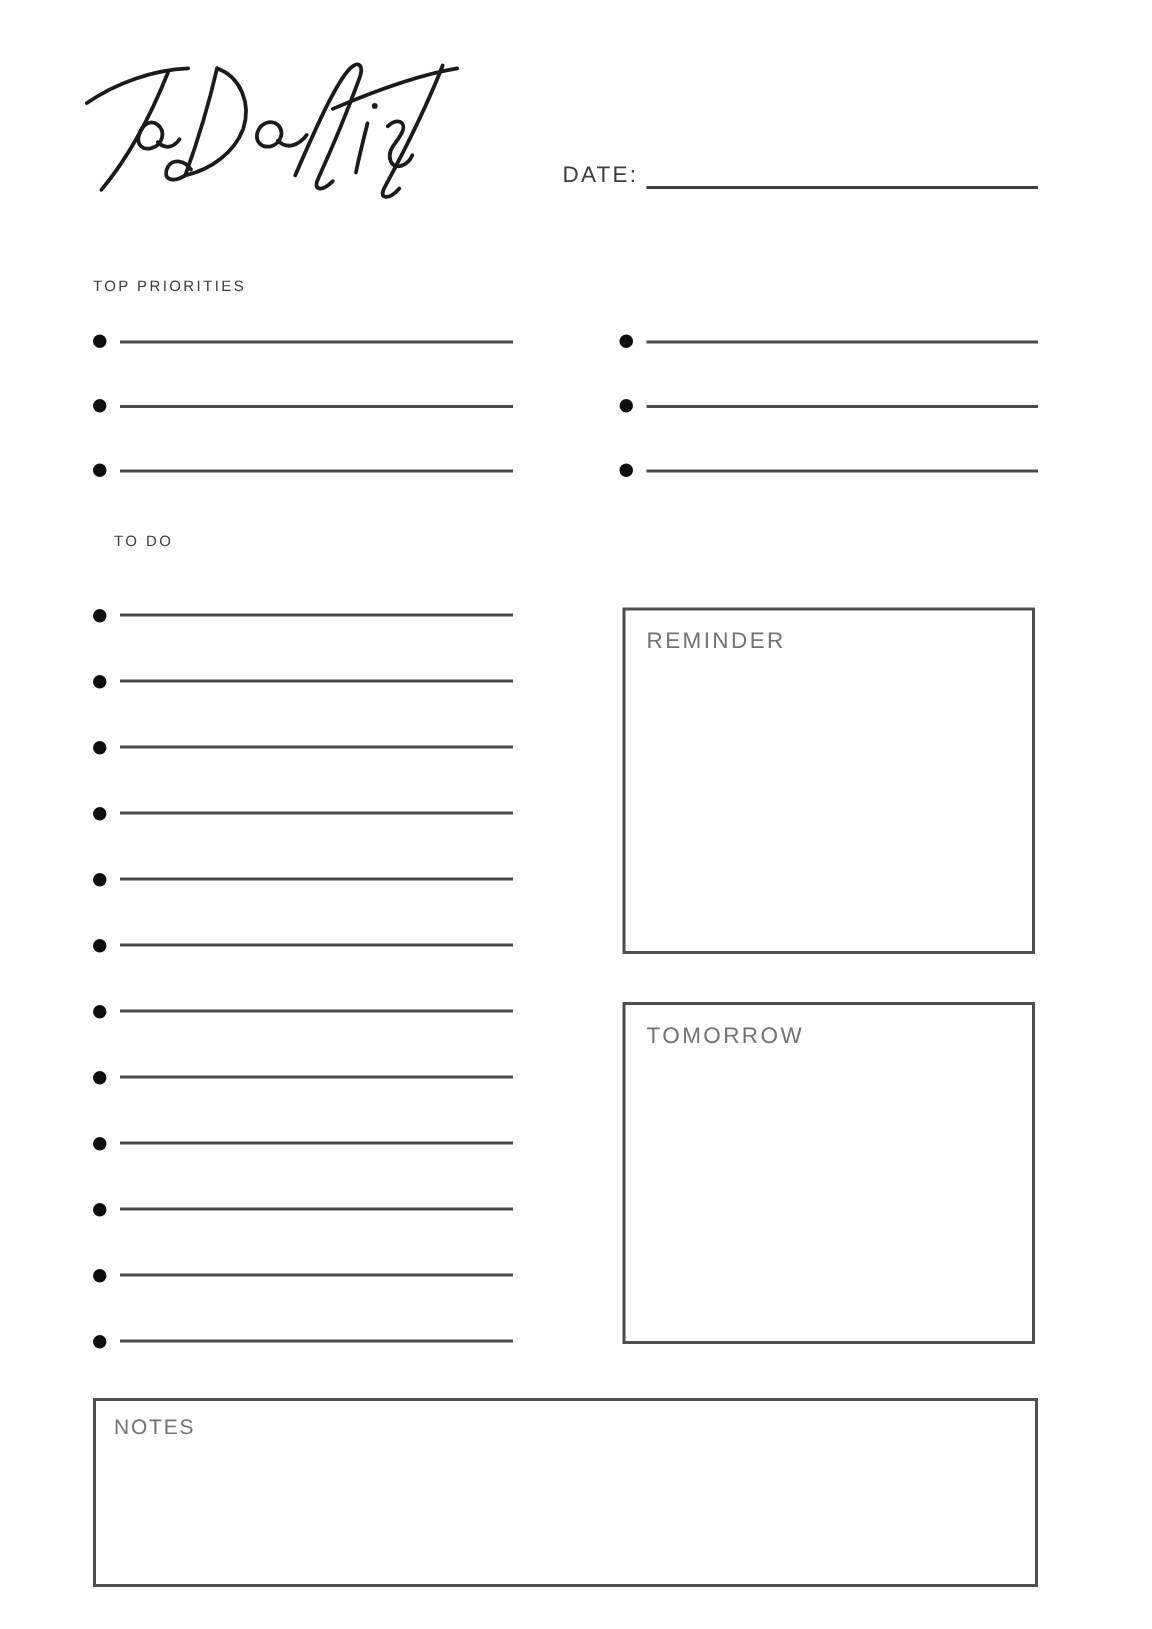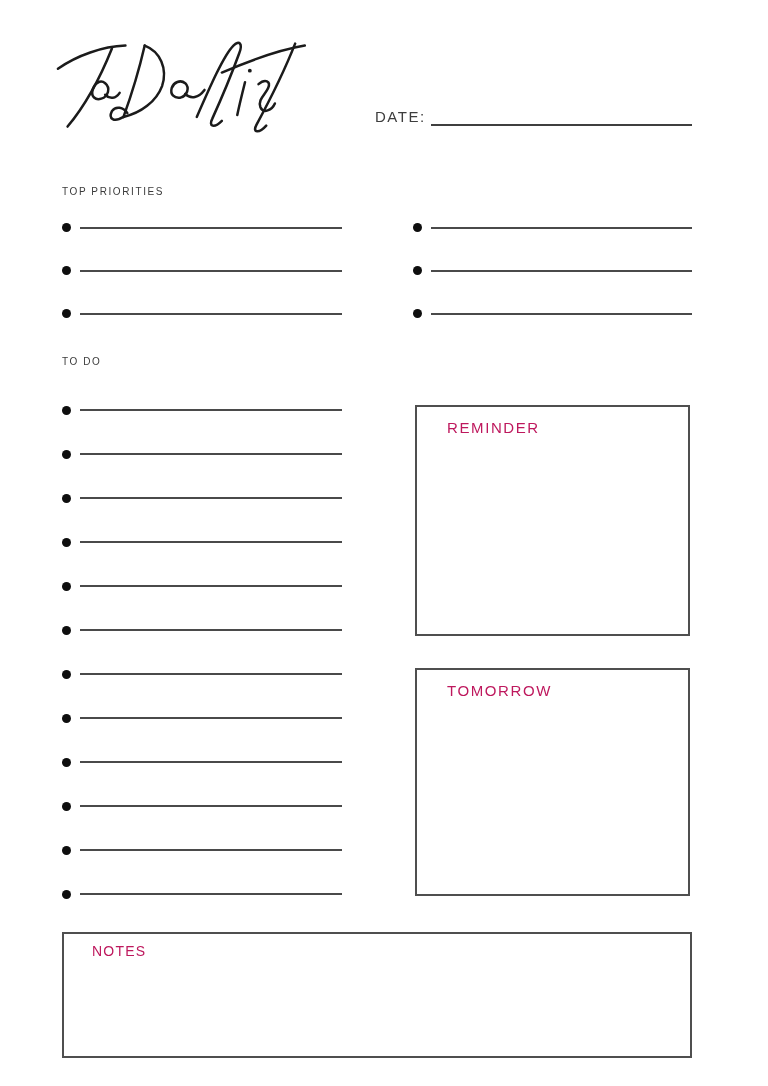--- a/index.html
+++ b/index.html
@@ -67,21 +67,21 @@
 
   
   .section-label {
     position: absolute;
     font-size: 10px;
     letter-spacing: 1.6px;
     color: #3b3b3b;
     font-weight: 500;
   }
   .tp-label   { left: 62px; top: 186px; }
-  .todo-label { left: 62px; top: 356px; }
+  .todo-label { left: 76px; top: 356px; }
 
   
   .bullet-list { position: absolute; }
   .tp-left   { left: 62px;  top: 206px; width: 280px; }
   .tp-right  { left: 413px; top: 206px; width: 279px; }
   .todo-list { left: 62px;  top: 388px; width: 280px; }
 
   .bullet-row {
     display: flex;
     align-items: center;
@@ -105,23 +105,22 @@
   
   .panel {
     position: absolute;
     border: 2px solid #4f4f4f;
     background: #ffffff;
     box-sizing: border-box;
   }
   .panel .panel-label {
     font-size: 15px;
     letter-spacing: 1.6px;
-    color: #be185d;
+    color: #737373;
     padding: 12px 14px;
-    margin-left: 16px;
   }
   .reminder-box { left: 415px; top: 405px; width: 275px; height: 231px; }
   .tomorrow-box { left: 415px; top: 668px; width: 275px; height: 228px; }
   .notes-box    { left: 62px;  top: 932px; width: 630px; height: 126px; }
   .notes-box .panel-label {
     font-size: 14px;
     letter-spacing: 1.2px;
     padding: 9px 12px;
   }
 </style>

